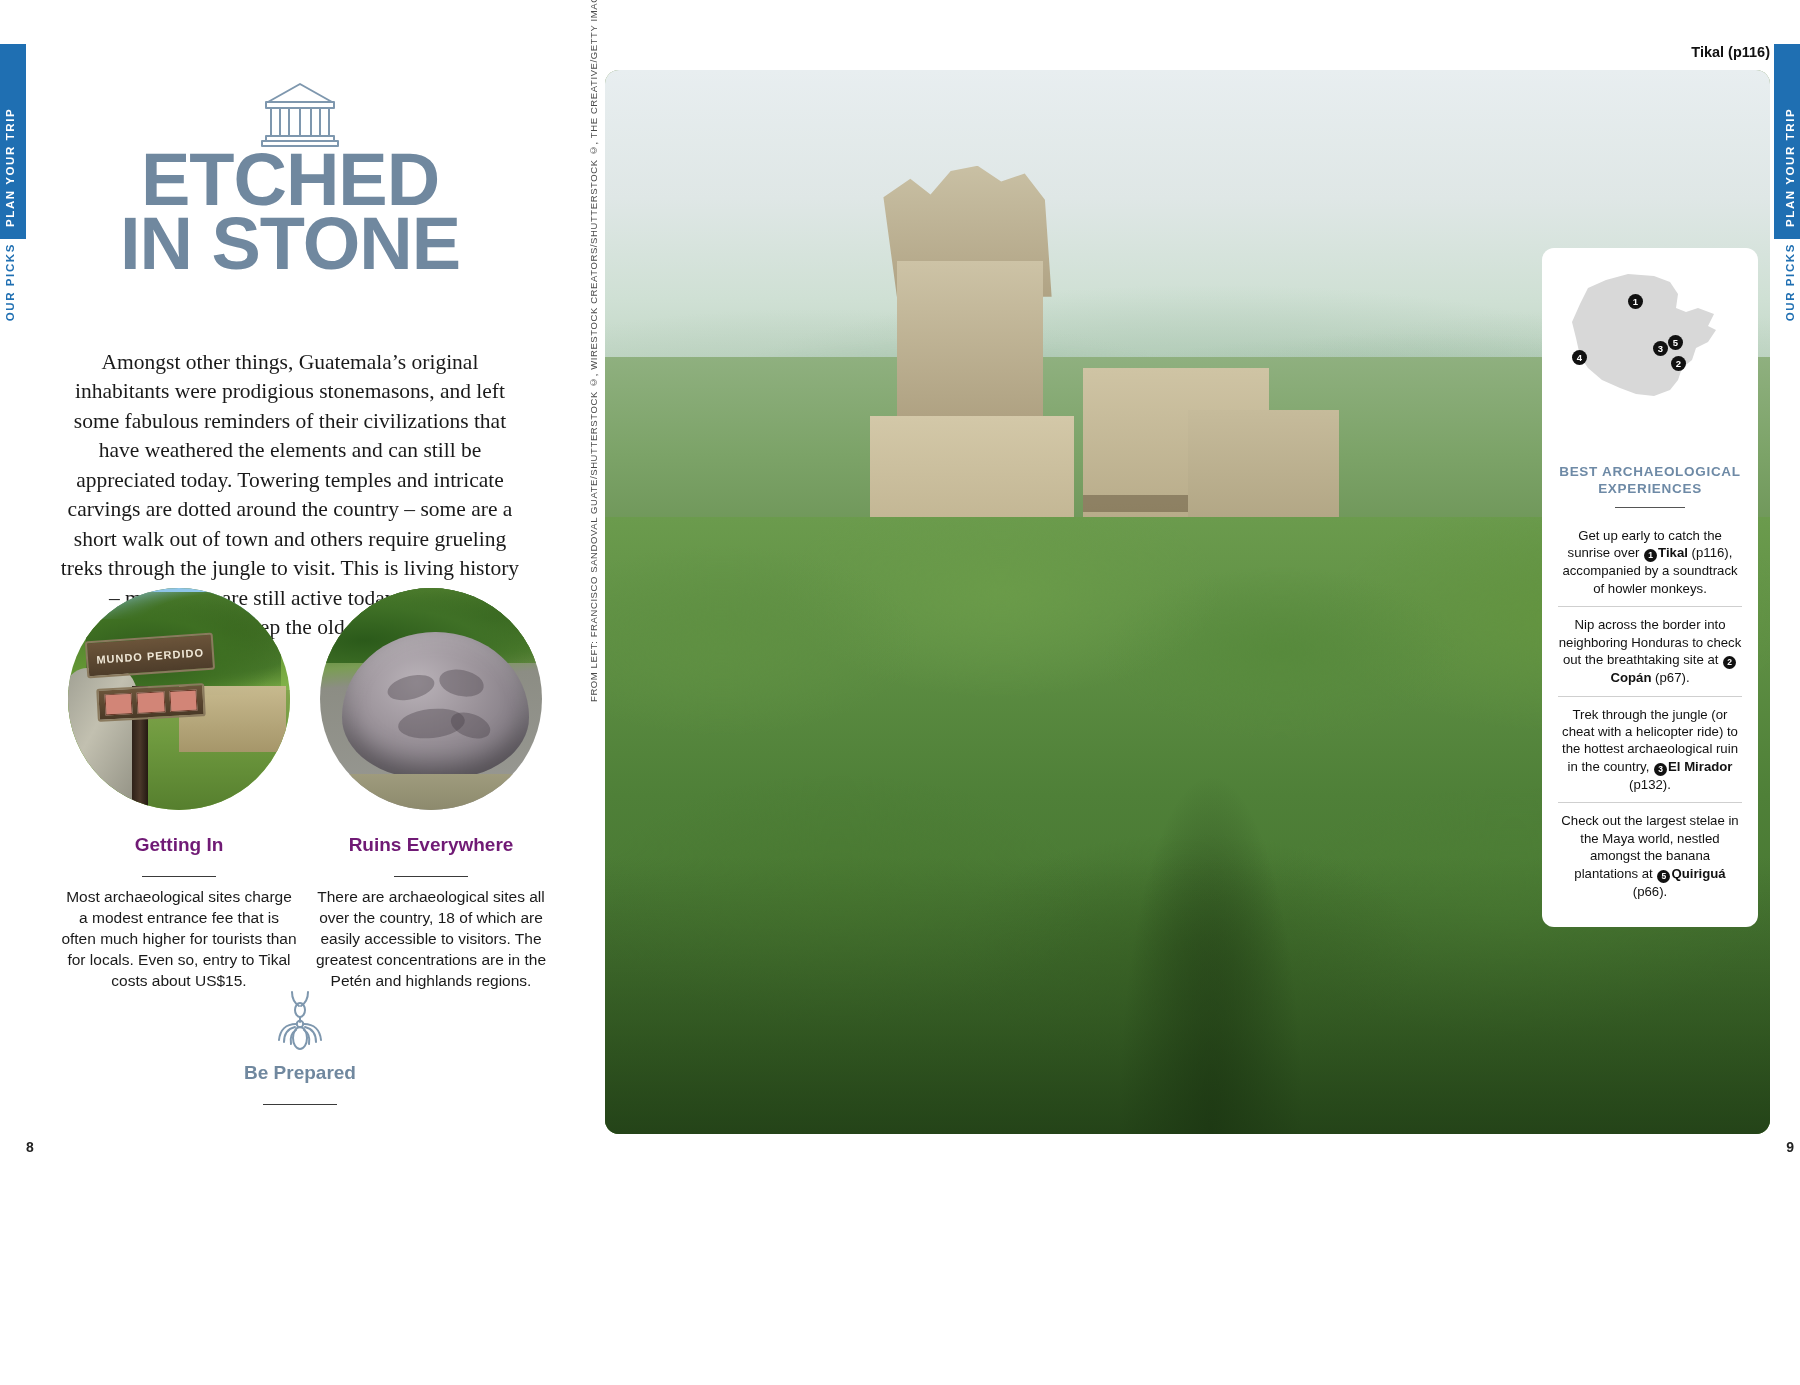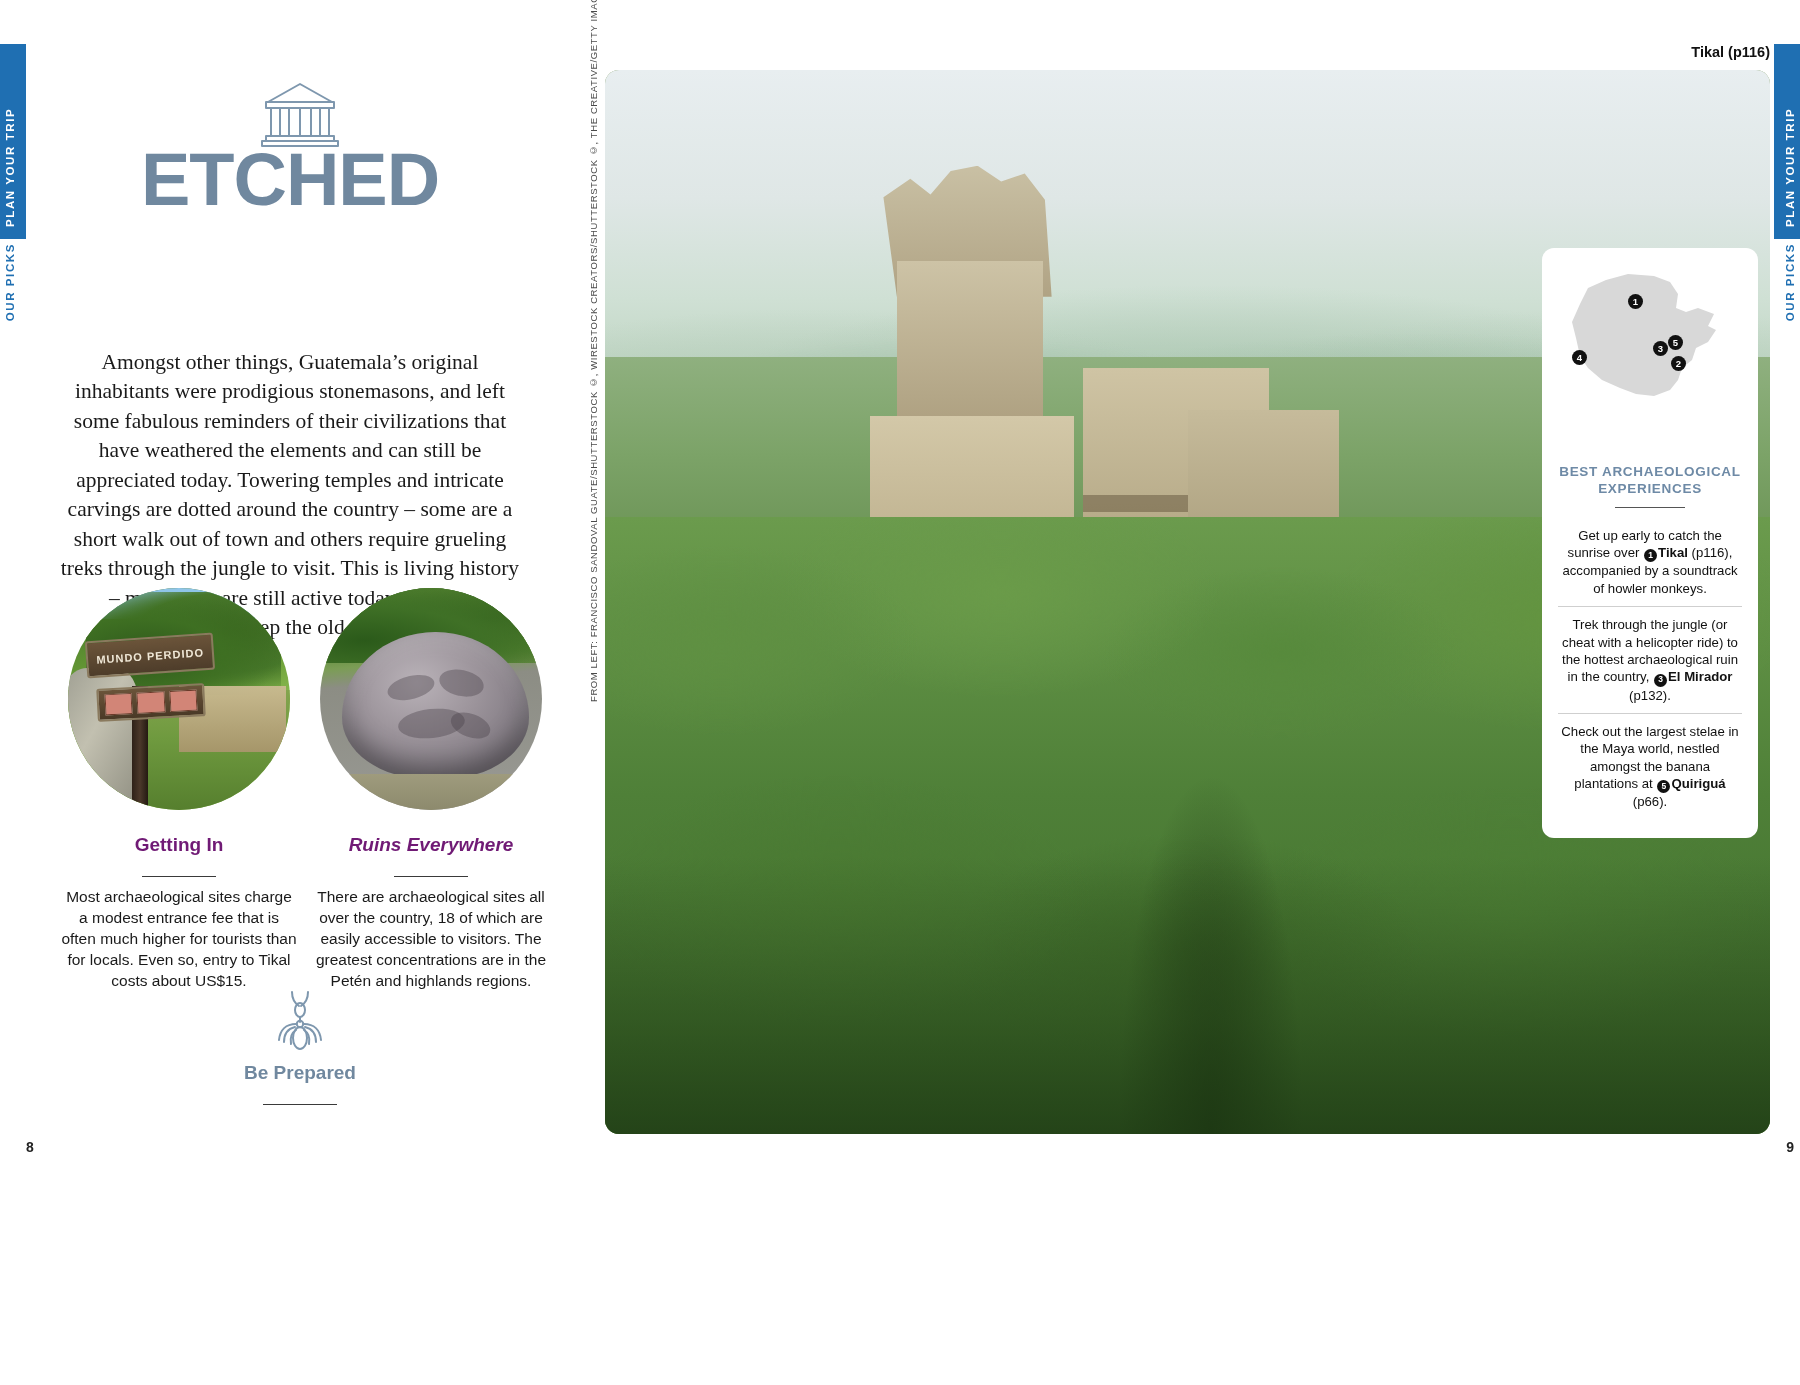--- a/index.html
+++ b/index.html
@@ -146,21 +146,21 @@
   .ph2 .ground{
     position:absolute;left:0;bottom:0;width:100%;height:16%;
     background:linear-gradient(180deg,#9f9b7d,#8d8a6d);
   }
 
   .cap-title{
     position:absolute;width:222px;text-align:center;
     color:#701a75;font-weight:bold;font-size:19px;
   }
   #cap-1{left:68px;top:834px;}
-  #cap-2{left:320px;top:834px;font-style:italic;}
+  #cap-2{left:320px;top:834px;}
   .cap-rule{position:absolute;height:1px;background:#3a3a3a;width:74px;}
   #rule-1{left:142px;top:876px;}
   #rule-2{left:394px;top:876px;}
   .cap-body{
     position:absolute;width:236px;text-align:center;
     font-size:15.5px;line-height:1.36;color:#1a1a1a;
   }
   #body-1{left:61px;top:886px;}
   #body-2{left:313px;top:886px;}
 
@@ -302,20 +302,21 @@
         <path d="M42 4 L74 22 L10 22 Z"></path>
         <path d="M8 22 L76 22 L76 28 L8 28 Z"></path>
         <path d="M13 28 L13 56 M22 28 L22 56 M31 28 L31 56 M42 28 L42 56 M53 28 L53 56 M62 28 L62 56 M71 28 L71 56"></path>
         <path d="M8 56 L76 56 L76 61 L8 61 Z"></path>
         <path d="M4 61 L80 61 L80 66 L4 66 Z"></path>
       </g>
     </svg>
 
     <div id="headline">
       <span>ETCHED</span>
+      <span class="l2">IN STONE</span>
     </div>
 
     <div id="intro">Amongst other things, Guatemala’s original inhabitants were prodigious stonemasons, and left some fabulous reminders of their civilizations that have weathered the elements and can still be appreciated today. Towering temples and intricate carvings are dotted around the country – some are a short walk out of town and others require grueling treks through the jungle to visit. This is living history – many sites are still active today, used by worshippers to keep the old customs alive.</div>
 
     <div class="circ" id="circ-1">
       <div class="ph1">
         <div class="canopy"></div>
         <div class="ruinwall"></div>
         <div class="rock"></div>
         <div class="signpost"></div>
@@ -424,20 +425,23 @@
         <div class="pin" style="left:14px;top:86px;">4</div>
       </div>
 
       <div id="card-title">BEST ARCHAEOLOGICAL EXPERIENCES</div>
       <div id="card-rule"></div>
 
       <div class="card-item">
         <span>Get up early to catch the sunrise over </span><span class="inline-pin">1</span><b>Tikal</b><span> (p116), accompanied by a soundtrack of howler monkeys.</span>
       </div>
       <div class="card-item">
+        <span>Nip across the border into neighboring Honduras to check out the breathtaking site at </span><span class="inline-pin">2</span><b>Copán</b><span> (p67).</span>
+      </div>
+      <div class="card-item">
         <span>Trek through the jungle (or cheat with a helicopter ride) to the hottest archaeological ruin in the country, </span><span class="inline-pin">3</span><b>El Mirador</b><span> (p132).</span>
       </div>
       <div class="card-item">
         <span>Check out the largest stelae in the Maya world, nestled amongst the banana plantations at </span><span class="inline-pin">5</span><b>Quiriguá</b><span> (p66).</span>
       </div>
     </div>
 
     <div id="pg-right">9</div>
   </div>
 </div>

